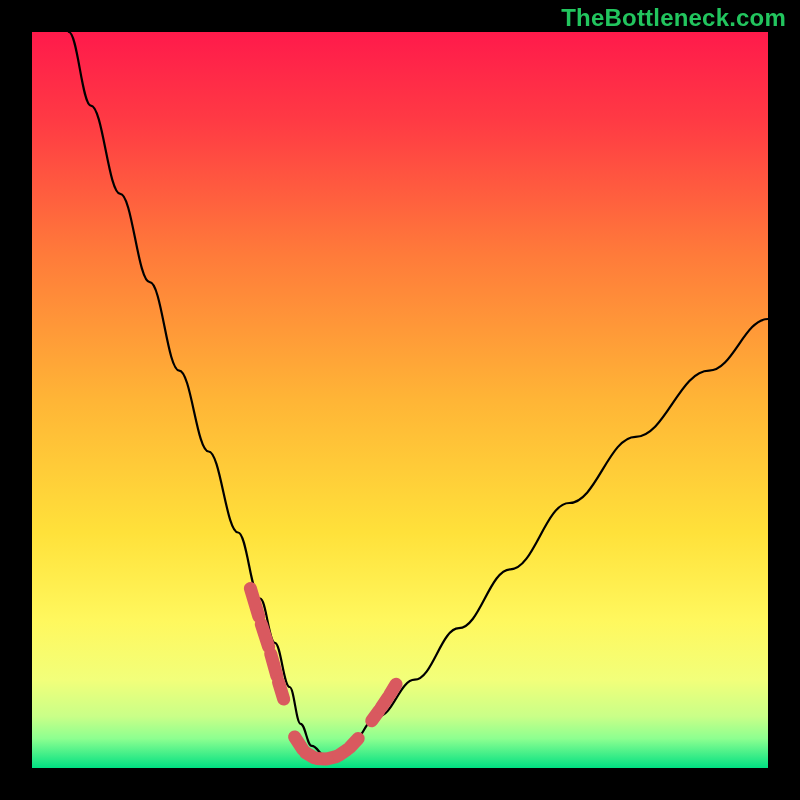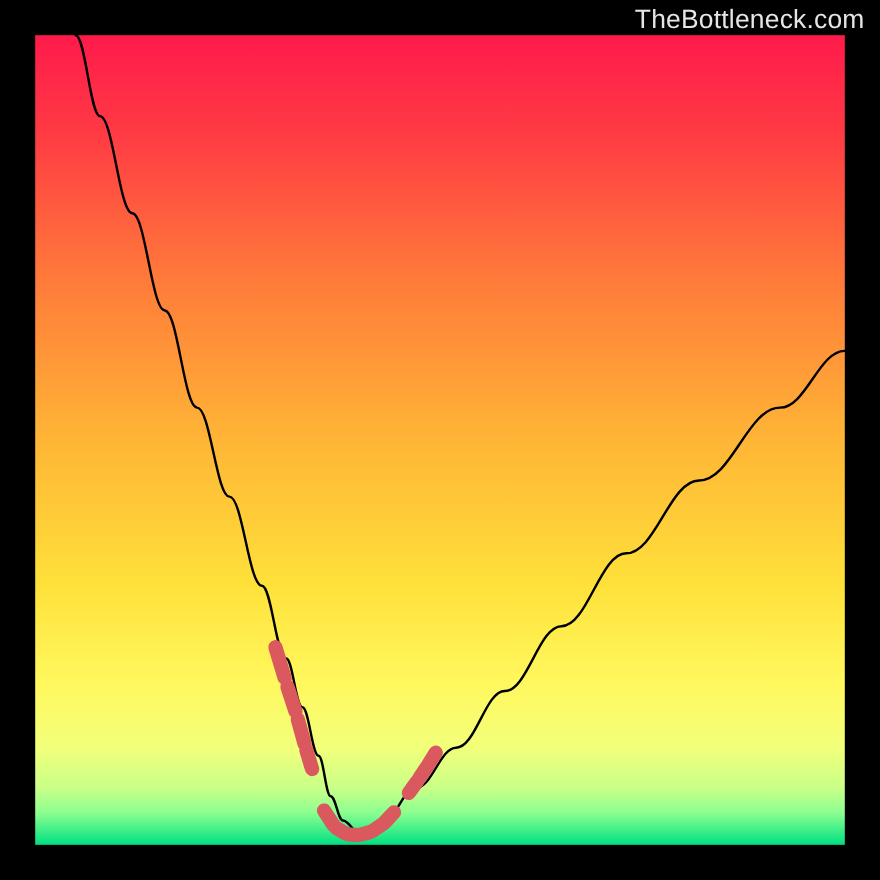--- a/index.html
+++ b/index.html
@@ -14,23 +14,23 @@
   .frame {
     position: absolute;
     left: 0; top: 0;
     width: 800px; height: 800px;
     background: #000;
   }
   .watermark {
     position: absolute;
     top: 4px;
     right: 14px;
-    color: #e5e5e5;
+    color: #22c55e;
     font-size: 24px;
-    font-weight: 400;
+    font-weight: 700;
     letter-spacing: 0.2px;
   }
   svg { display: block; }
 </style>
 </head>
 <body>
 
 <div class="frame">
 
   <svg width="800" height="800" viewBox="0 0 800 800">

